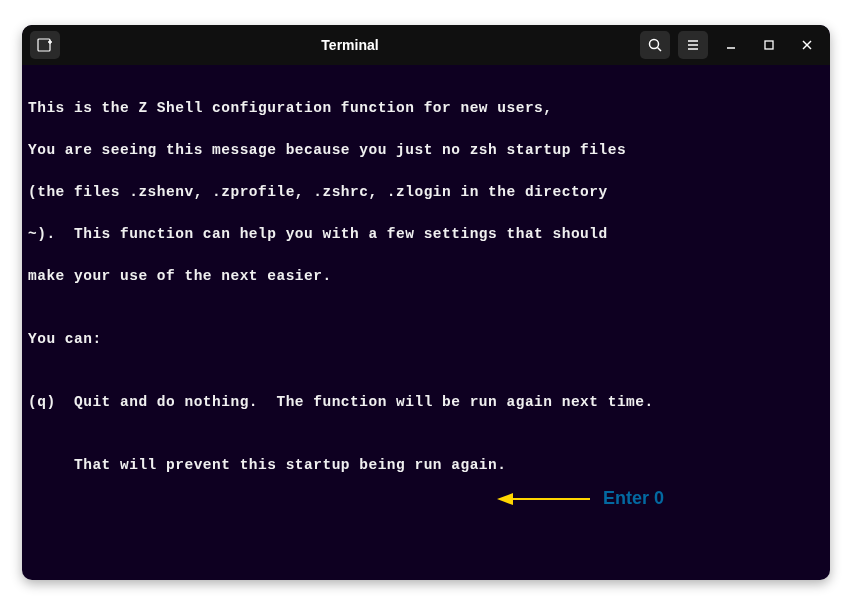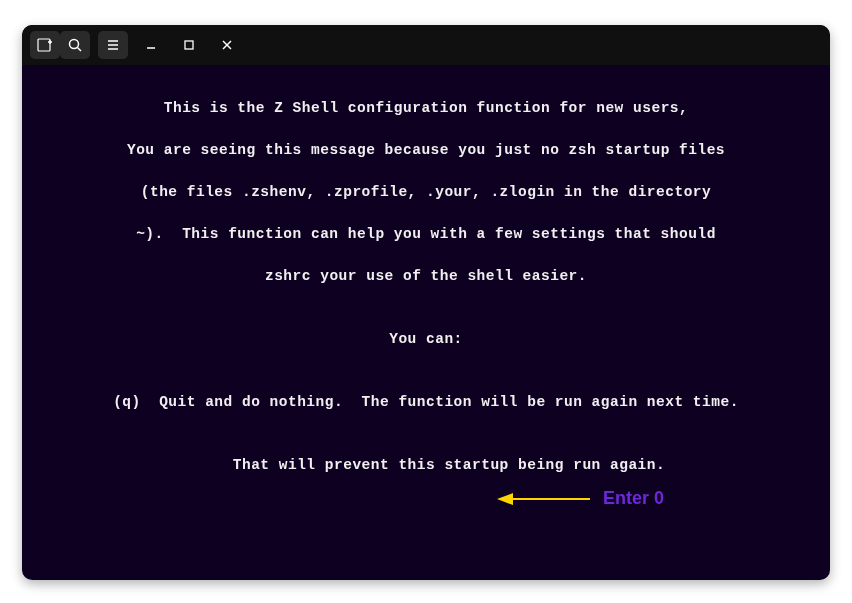--- a/index.html
+++ b/index.html
@@ -83,36 +83,35 @@
       color: #f0f0f0;
       font-family: "Courier New", monospace;
       font-size: 14.5px;
       line-height: 21px;
       white-space: pre;
       font-weight: bold;
       letter-spacing: 0.5px;
     }
     .terminal-line {
       display: block;
-      text-align: center;
     }
     .annotation {
       position: absolute;
       left: 495px;
       top: 488px;
       display: flex;
       align-items: center;
       pointer-events: none;
     }
     .arrow-svg {
       width: 100px;
       height: 20px;
     }
     .annotation-text {
-      color: #6d28d9;
+      color: #0369a1;
       font-family: sans-serif;
       font-weight: bold;
       font-size: 18px;
       margin-left: 8px;
     }
     .new-tab-icon {
       width: 30px;
       height: 28px;
       background: #2a2a2a;
       border-radius: 5px;
@@ -129,20 +128,21 @@
   <div class="title-bar">
     <div class="title-bar-left">
       <div class="new-tab-icon">
         <svg width="16" height="14" viewBox="0 0 16 14">
           <rect x="1" y="1" width="12" height="12" stroke="#ffffff" stroke-width="1.2" fill="none" rx="1"></rect>
           <line x1="11" y1="4" x2="15" y2="4" stroke="#ffffff" stroke-width="1.3"></line>
           <line x1="13" y1="2" x2="13" y2="6" stroke="#ffffff" stroke-width="1.3"></line>
         </svg>
       </div>
     </div>
+    <div class="title-bar-center">Terminal</div>
     <div class="title-bar-right">
       <div class="titlebar-btn">
         <svg width="14" height="14" viewBox="0 0 14 14">
           <circle cx="6" cy="6" r="4.5" stroke="#ffffff" stroke-width="1.5" fill="none"></circle>
           <line x1="9.5" y1="9.5" x2="13" y2="13" stroke="#ffffff" stroke-width="1.5"></line>
         </svg>
       </div>
       <div class="titlebar-btn">
         <svg width="14" height="14" viewBox="0 0 14 14">
           <line x1="2" y1="3" x2="12" y2="3" stroke="#ffffff" stroke-width="1.5"></line>
@@ -164,23 +164,23 @@
         <svg width="12" height="12" viewBox="0 0 12 12">
           <line x1="2" y1="2" x2="10" y2="10" stroke="#ffffff" stroke-width="1.5"></line>
           <line x1="10" y1="2" x2="2" y2="10" stroke="#ffffff" stroke-width="1.5"></line>
         </svg>
       </div>
     </div>
   </div>
   <div class="terminal-content">
 <span class="terminal-line">This is the Z Shell configuration function for new users,</span>
 <span class="terminal-line">You are seeing this message because you just no zsh startup files</span>
-<span class="terminal-line">(the files .zshenv, .zprofile, .your, .zlogin in the directory</span>
+<span class="terminal-line">(the files .zshenv, .zprofile, .zshrc, .zlogin in the directory</span>
 <span class="terminal-line">~).  This function can help you with a few settings that should</span>
-<span class="terminal-line">zshrc your use of the shell easier.</span>
+<span class="terminal-line">make your use of the next easier.</span>
 <span class="terminal-line"></span>
 <span class="terminal-line">You can:</span>
 <span class="terminal-line"></span>
 <span class="terminal-line">(q)  Quit and do nothing.  The function will be run again next time.</span>
 <span class="terminal-line"></span>
 <span class="terminal-line">     That will prevent this startup being run again.</span>
 <span class="terminal-line"></span>
 
 <span class="terminal-line"></span>
 

